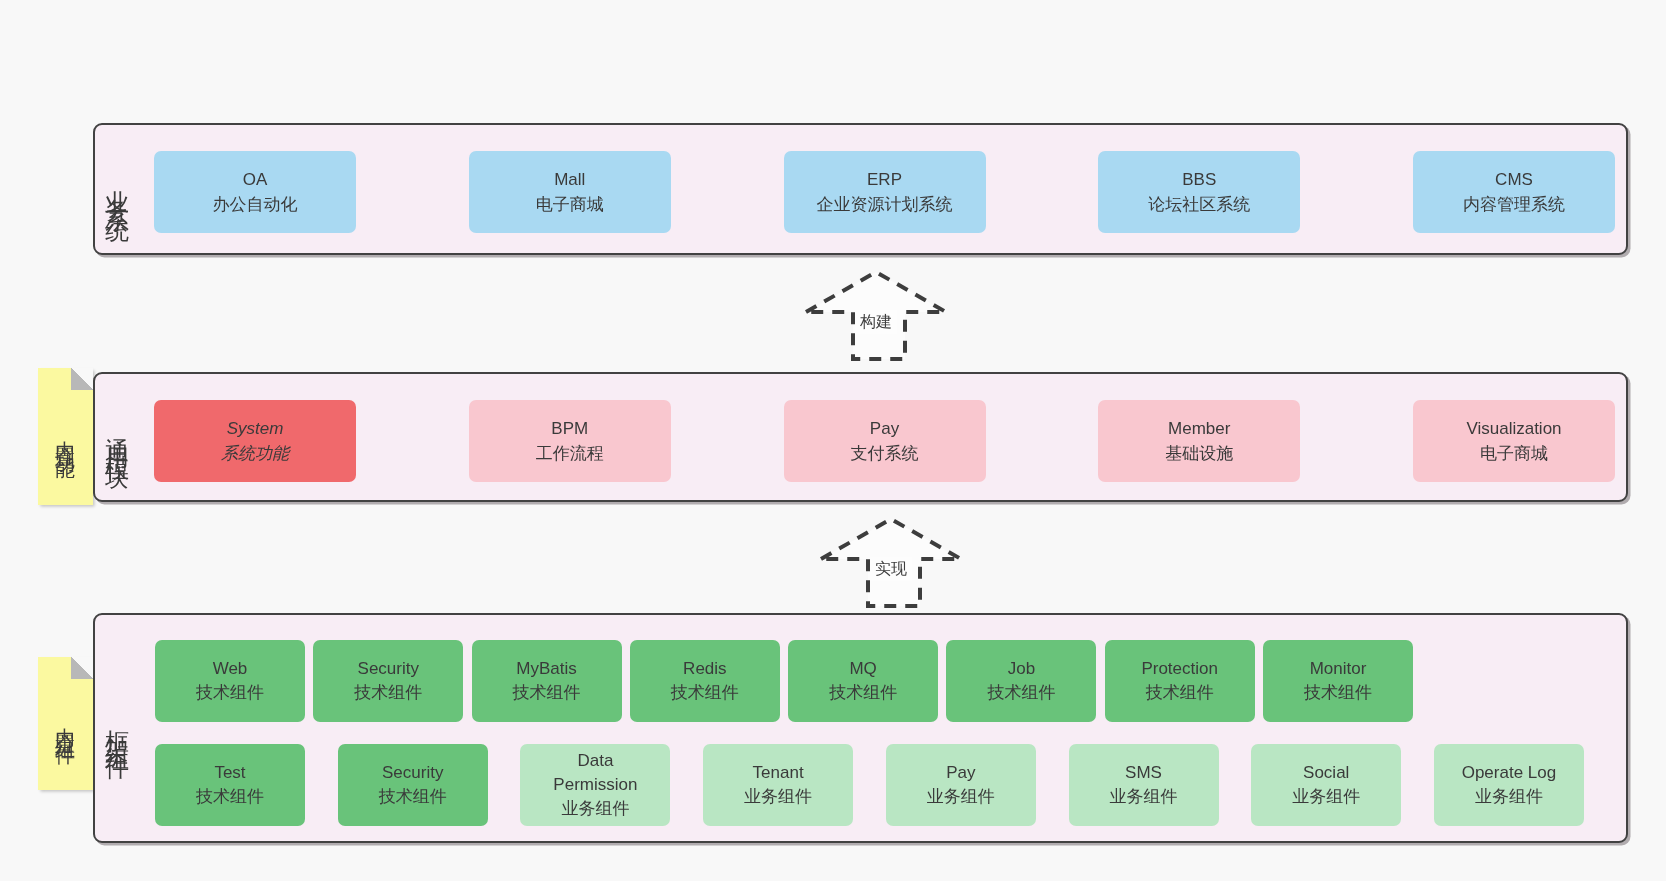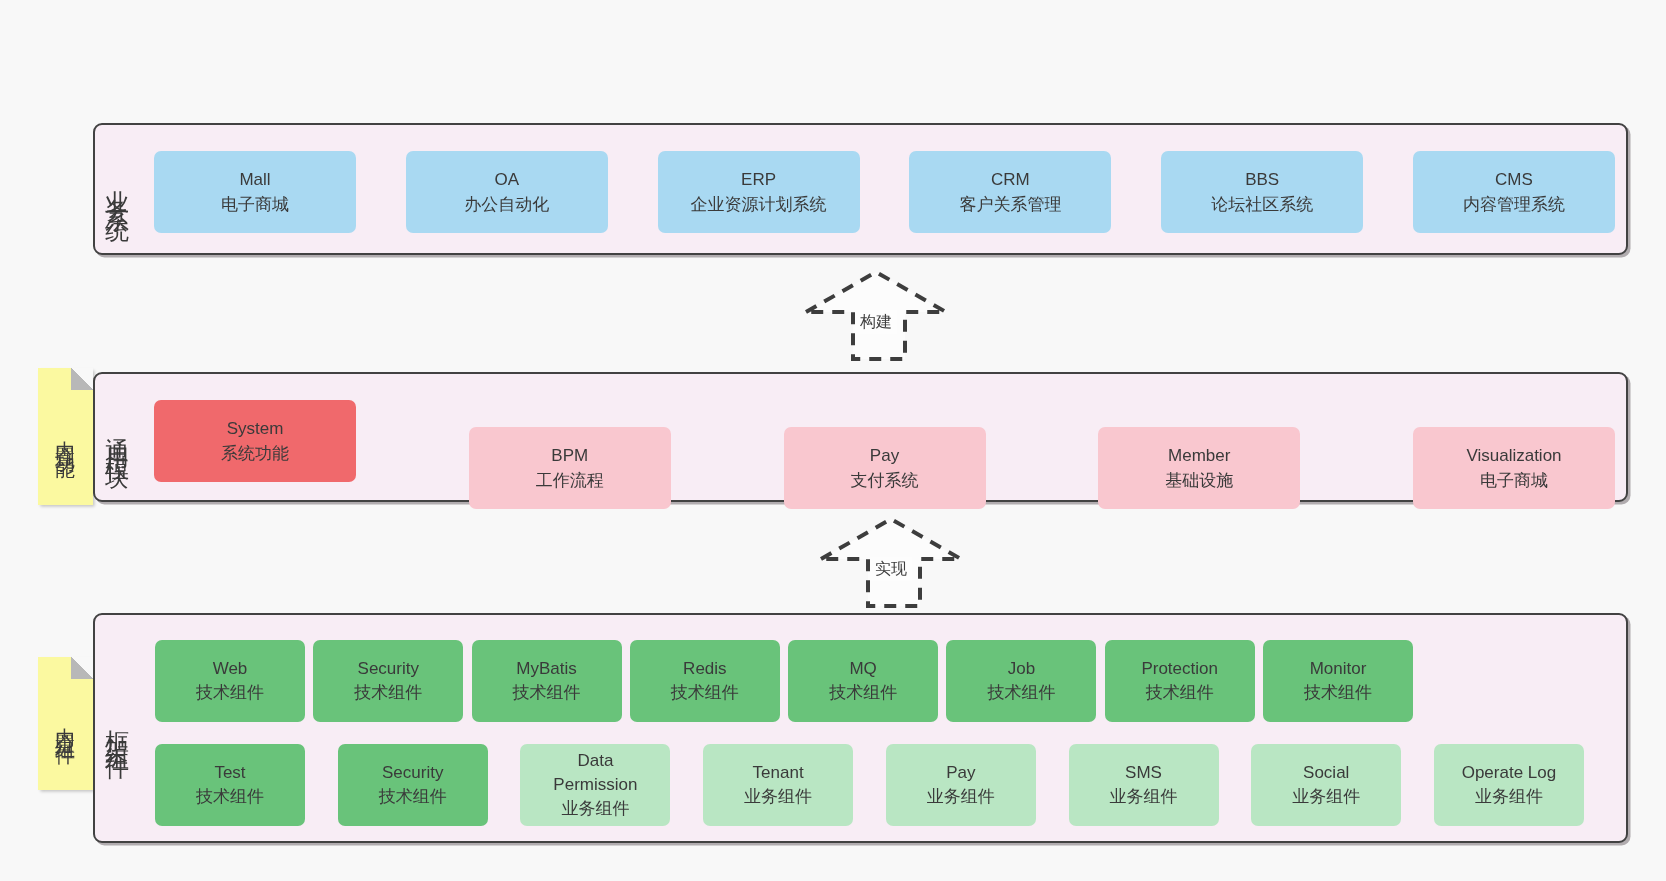--- a/index.html
+++ b/index.html
@@ -43,22 +43,22 @@
     height:82px;border-radius:7px;
     display:flex;flex-direction:column;align-items:center;justify-content:center;
     text-align:center;color:var(--text,#3a3a3a);
     font-size:17px;line-height:25px;
     box-sizing:border-box;
   }
   .w6{width:202px;}
   .w8{width:150px;line-height:24px;}
   .w8 .box-name{max-width:106px;}
   .v-blue{background:var(--blue,#a9d9f2);}
-  .v-red{background:var(--red,#f0696c);}
-  .v-pink{background:var(--pink,#f9c7cf);margin-top:27px;}
+  .v-red{background:var(--red,#f0696c);font-style:italic;}
+  .v-pink{background:var(--pink,#f9c7cf);}
   .v-green{background:var(--green,#69c37a);}
   .v-lightgreen{background:var(--lightgreen,#b9e6c3);}
   
   .sticky{
     position:absolute;left:38px;width:55px;
     background:var(--sticky,#fbf9a0);
     box-shadow:1.5px 1.5px 3px rgba(0,0,0,.22);
   }
   #sticky1{top:368px;height:137px;}
   #sticky2{top:657px;height:133px;}
@@ -92,34 +92,30 @@
 <body>
 
 <div class="canvas">
 
   <section class="band" id="band0">
     <div class="band-label-wrap">
       <span class="band-label">业务系统</span>
     </div>
     <div class="box-row" id="row-0-0">
         <div class="box v-blue w6">
+          <div class="box-name">OA</div>
+          <div class="box-desc">办公自动化</div>
+        </div>
+        <div class="box v-blue w6">
           <div class="box-name">Mall</div>
           <div class="box-desc">电子商城</div>
         </div>
         <div class="box v-blue w6">
-          <div class="box-name">OA</div>
-          <div class="box-desc">办公自动化</div>
-        </div>
-        <div class="box v-blue w6">
           <div class="box-name">ERP</div>
           <div class="box-desc">企业资源计划系统</div>
-        </div>
-        <div class="box v-blue w6">
-          <div class="box-name">CRM</div>
-          <div class="box-desc">客户关系管理</div>
         </div>
         <div class="box v-blue w6">
           <div class="box-name">BBS</div>
           <div class="box-desc">论坛社区系统</div>
         </div>
         <div class="box v-blue w6">
           <div class="box-name">CMS</div>
           <div class="box-desc">内容管理系统</div>
         </div>
       </div>

